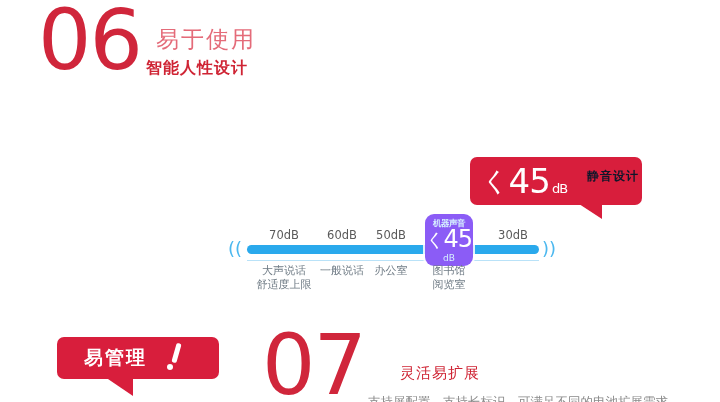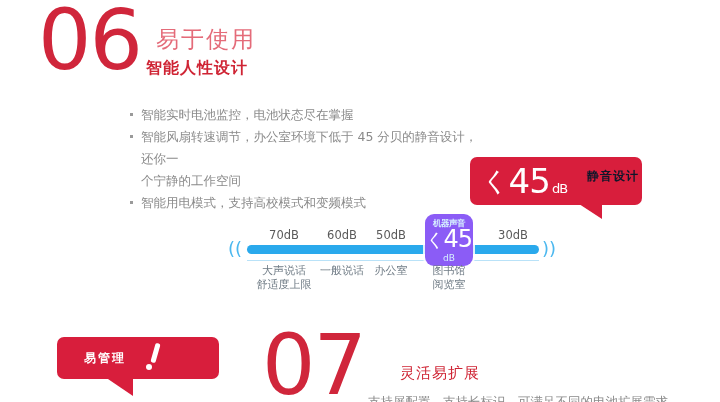--- a/index.html
+++ b/index.html
@@ -162,21 +162,21 @@
 
   
   .bubble-manage {
     position: absolute; left: 57px; top: 337px;
     width: 162px; height: 42px;
     background: #d81e3c;
     border-radius: 7px;
     display: flex; align-items: center;
   }
   .bubble-manage .bm-label {
-    color: #fff; font-size: 12px; font-weight: 700;
+    color: #fff; font-size: 19px; font-weight: 700;
     letter-spacing: 2px; margin-left: 27px;
   }
   .bubble-manage .bm-excl {
     position: relative; margin-left: 18px; width: 22px; height: 30px;
   }
   .bubble-manage .bm-excl .stroke {
     position: absolute; left: 9px; top: 0;
     width: 5px; height: 20px;
     background: #fff;
     transform: rotate(16deg);
@@ -229,38 +229,20 @@
 </style>
 </head>
 <body>
 
 <div class="page">
 
   <div class="sec06-num">06</div>
   <div class="sec06-title">易于使用</div>
   <div class="sec06-sub">智能人性设计</div>
 
-  <div class="bullets">
-    <div class="bullet-row">
-      <span class="bullet-dot"></span>
-      <span class="bullet-txt">智能实时电池监控，电池状态尽在掌握</span>
-    </div>
-    <div class="bullet-row">
-      <span class="bullet-dot"></span>
-      <span class="bullet-txt">智能风扇转速调节，办公室环境下低于 45 分贝的静音设计，还你一</span>
-    </div>
-    <div class="bullet-row">
-      <span class="bullet-dot hidden"></span>
-      <span class="bullet-txt">个宁静的工作空间</span>
-    </div>
-    <div class="bullet-row">
-      <span class="bullet-dot"></span>
-      <span class="bullet-txt">智能用电模式，支持高校模式和变频模式</span>
-    </div>
-  </div>
 
   <div class="bubble-quiet">
     <span class="bq-val">
       <span class="bq-lt">く</span>
         <span>45</span>
         <span class="bq-unit">dB</span>
     </span>
     <span class="bq-label">静音设计</span>
     <span class="bq-tail"></span>
   </div>

